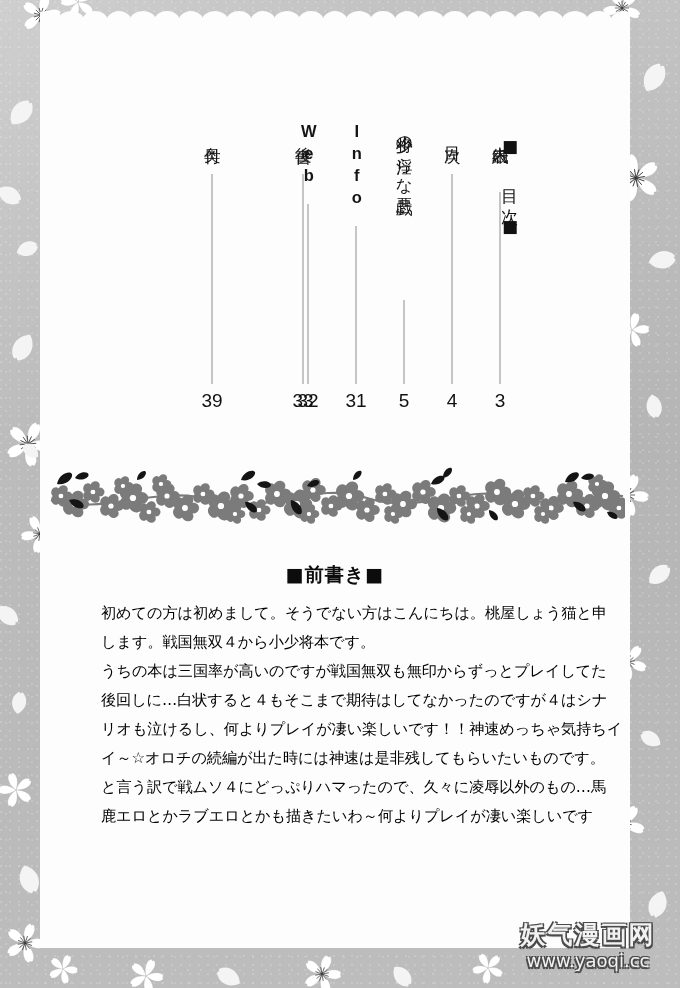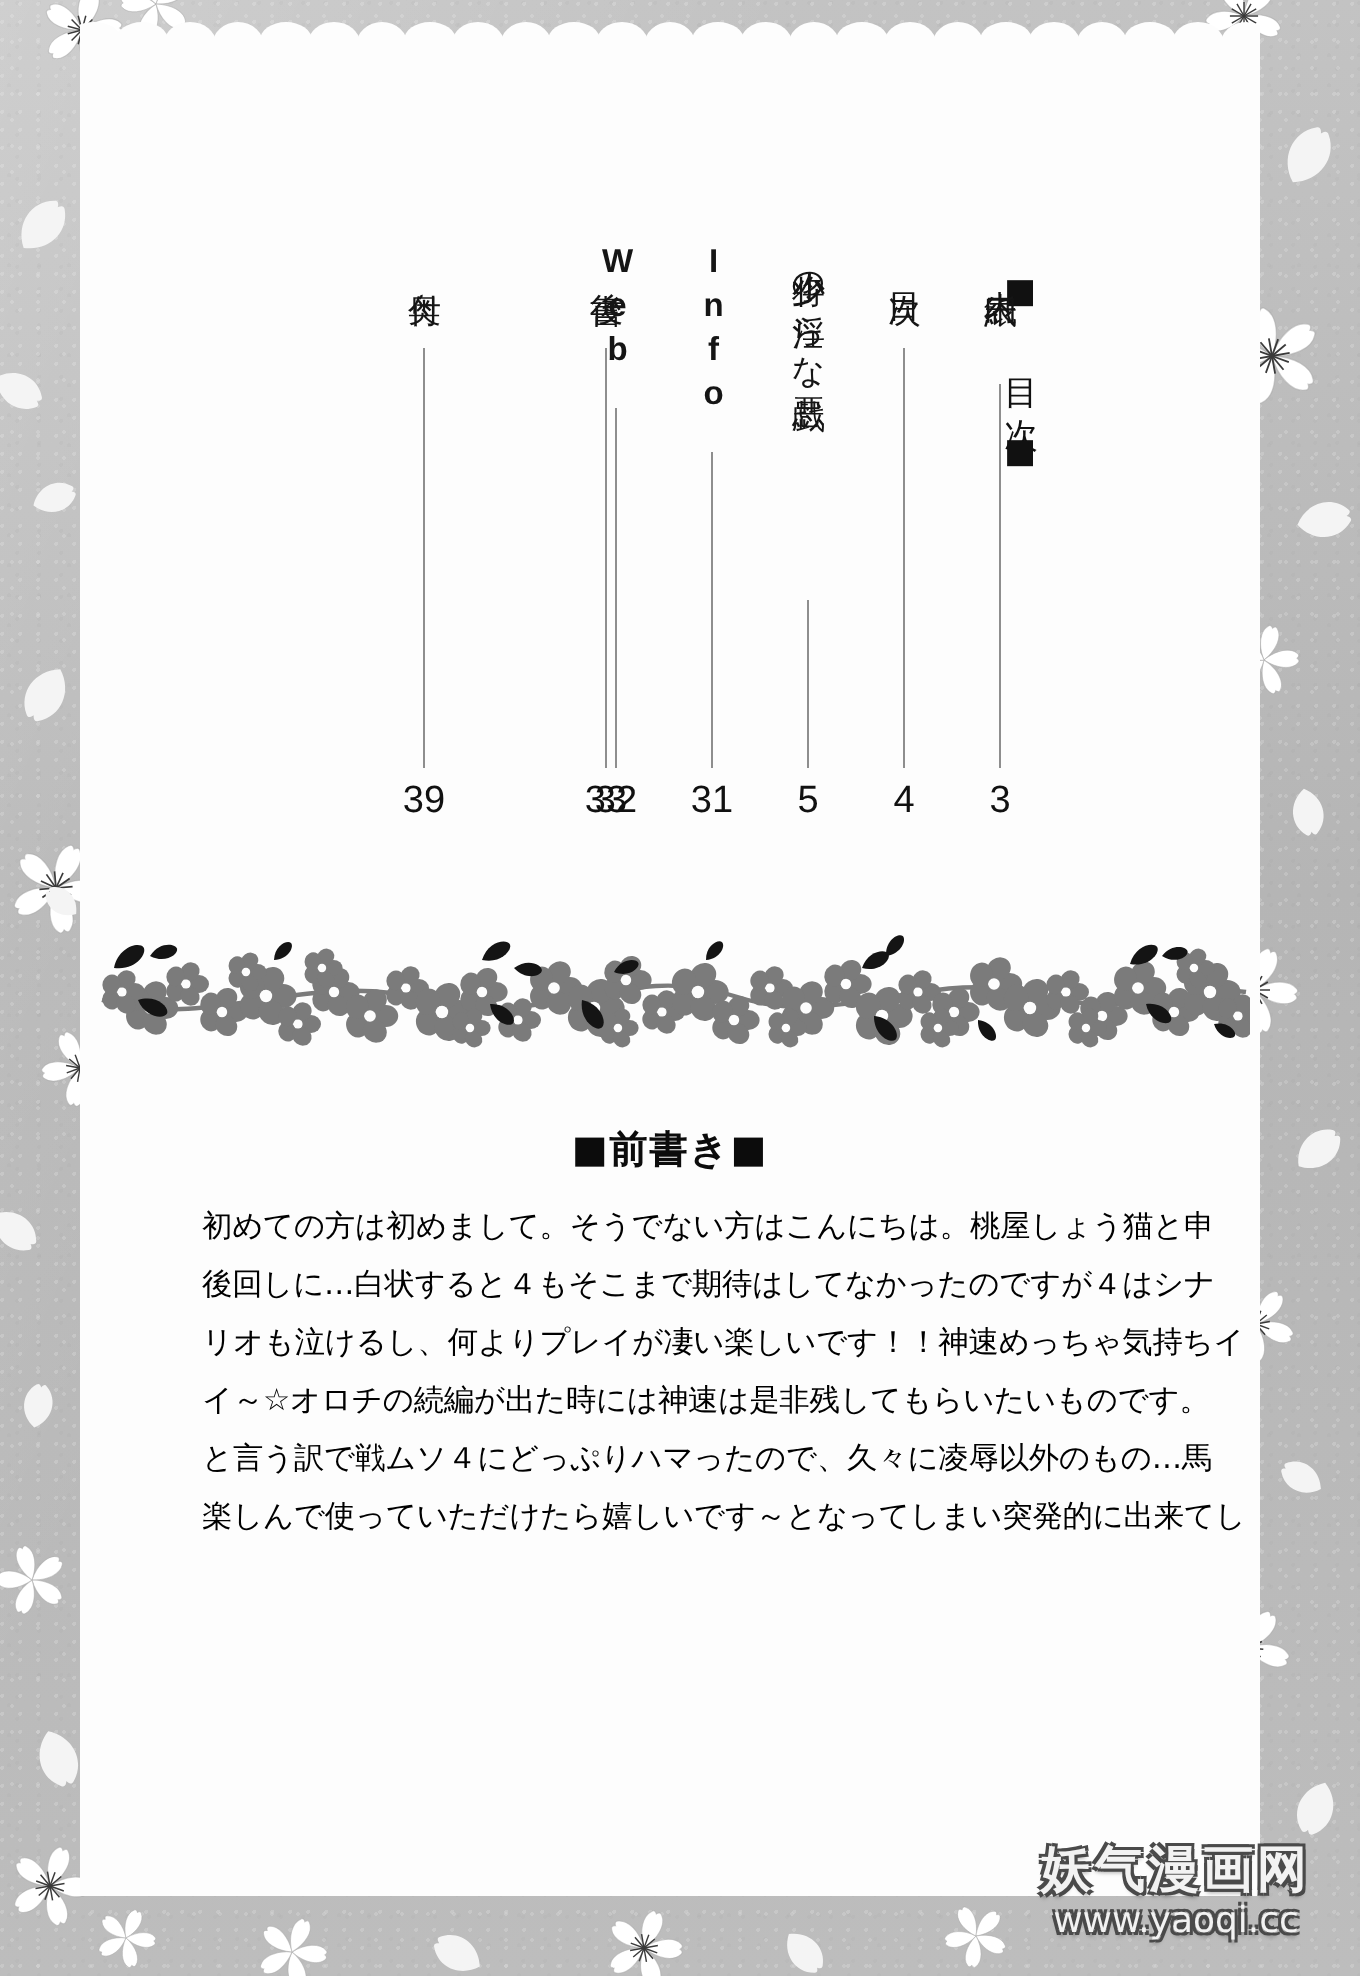--- a/index.html
+++ b/index.html
@@ -987,25 +987,27 @@
             <path d="M0 0 C 5.8500000000000005 -5.46, 13 -2.6, 13 0 C 13 2.6, 5.8500000000000005 5.46, 0 0 Z" fill="#141414" transform="translate(444,54) rotate(50)"></path>
             <path d="M0 0 C 5.4 -5.04, 12 -2.4000000000000004, 12 0 C 12 2.4000000000000004, 5.4 5.04, 0 0 Z" fill="#141414" transform="translate(562,56) rotate(30)"></path>
           </g>
       </svg>
     </div>
 
     <div id="foreword">
       <div class="fw-heading">■前書き■</div>
       <div class="fw-body" id="fw-body">
           <div class="fw-line">初めての方は初めまして。そうでない方はこんにちは。桃屋しょう猫と申</div>
+          <div class="fw-line">します。戦国無双４から小少将本です。</div>
+          <div class="fw-line">うちの本は三国率が高いのですが戦国無双も無印からずっとプレイしてた</div>
           <div class="fw-line">後回しに…白状すると４もそこまで期待はしてなかったのですが４はシナ</div>
           <div class="fw-line">リオも泣けるし、何よりプレイが凄い楽しいです！！神速めっちゃ気持ちイ</div>
           <div class="fw-line">イ～☆オロチの続編が出た時には神速は是非残してもらいたいものです。</div>
           <div class="fw-line">と言う訳で戦ムソ４にどっぷりハマったので、久々に凌辱以外のもの…馬</div>
-          <div class="fw-line">楽しんで使っていただけたら嬉しいです～となってしまい突発的に出来てし</div>
+          <div class="fw-line">鹿エロとかラブエロとかも描きたいわ～何よりプレイが凄い楽しいです</div>
         </div>
     </div>
   </div>
 
   <div id="watermark">
     <div class="wm-cn">妖气漫画网</div>
     <div class="wm-url">www.yaoqi.cc</div>
   </div>
 
 </div>

